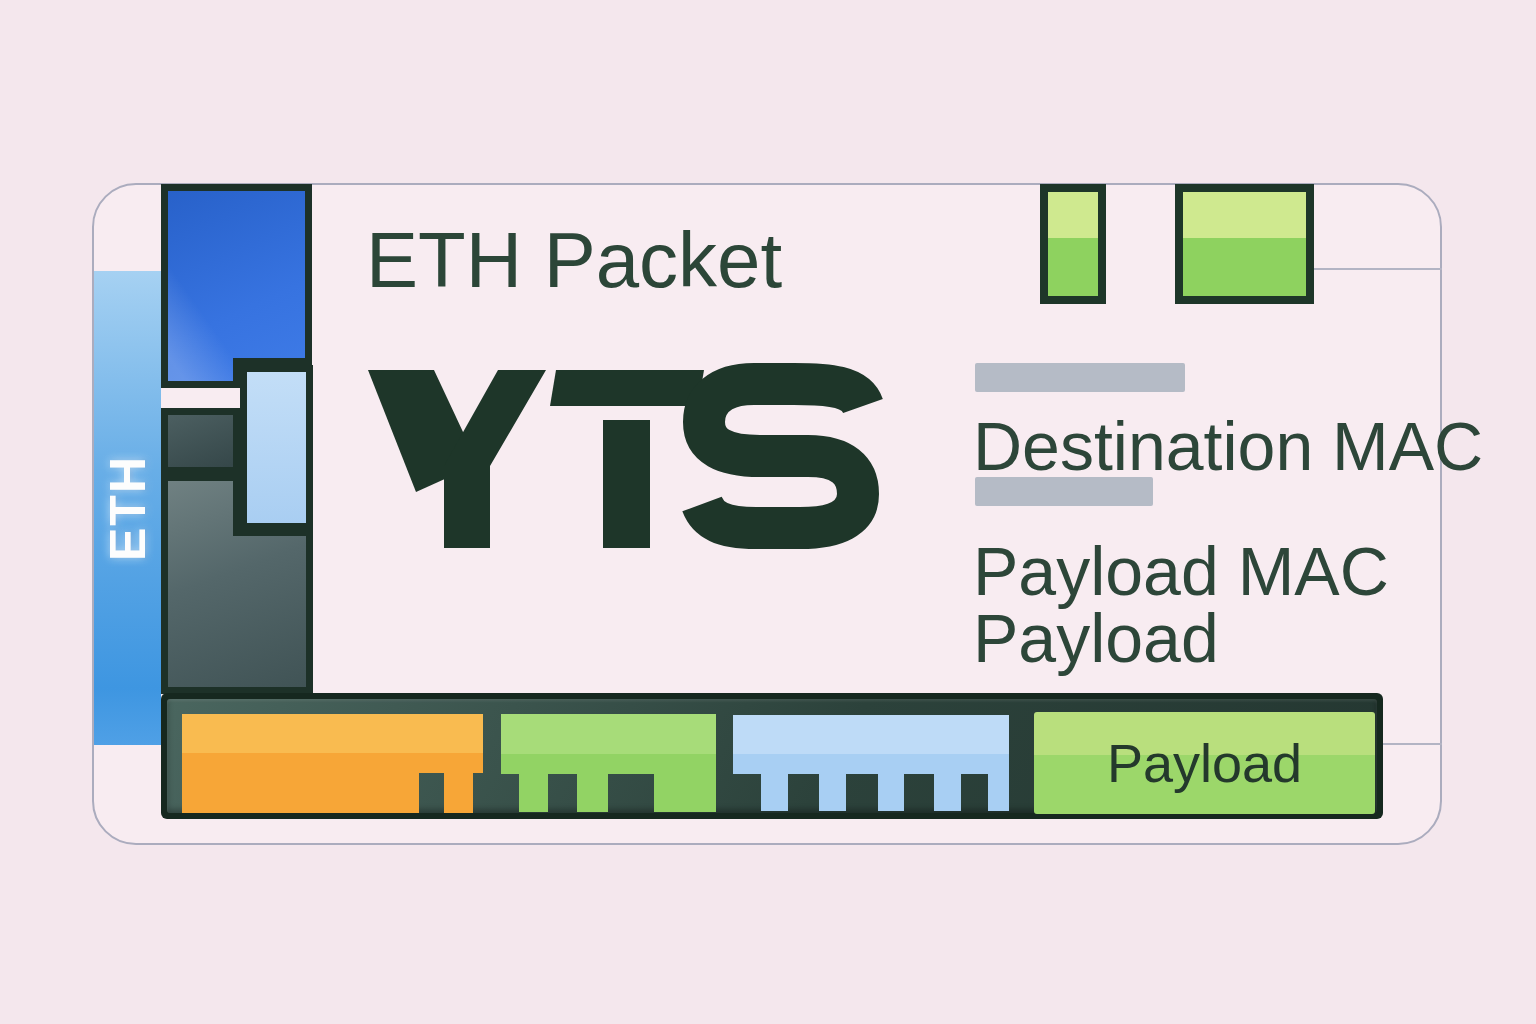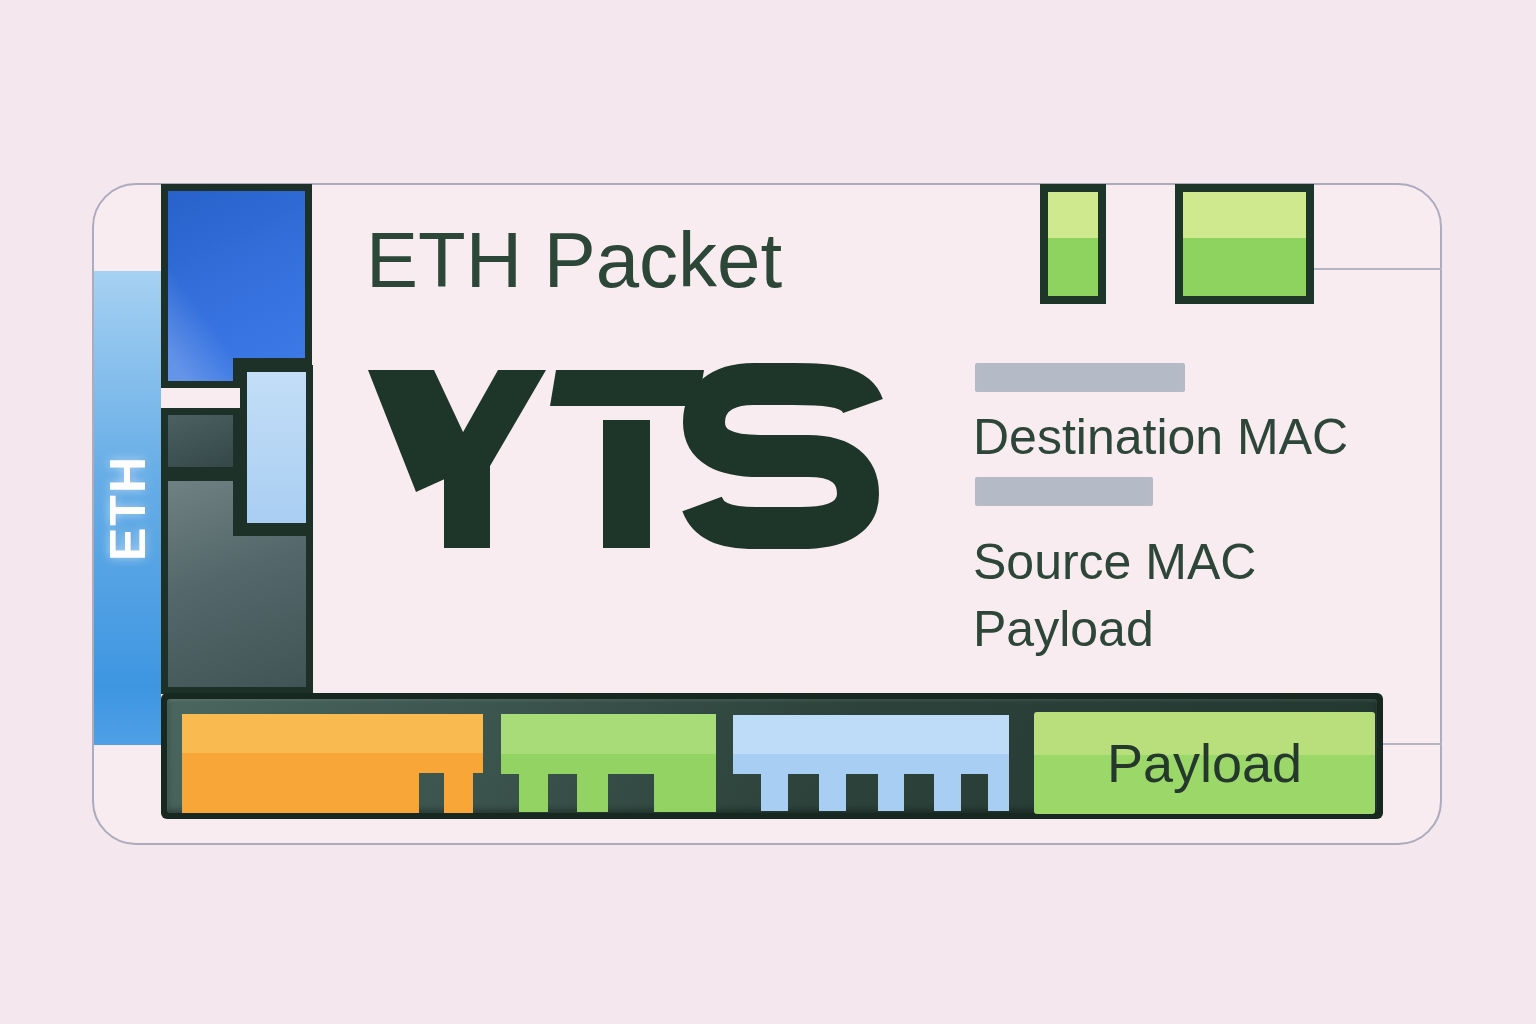--- a/index.html
+++ b/index.html
@@ -57,21 +57,21 @@
          color:var(--title-text);letter-spacing:0;}
 
   .logo{position:absolute;left:358px;top:360px;overflow:visible;}
   .logo .glyph{fill:var(--ink);}
   .logo .sglyph{fill:none;stroke:var(--ink);stroke-width:42;}
 
   
   .legend-bar{position:absolute;background:var(--graybar);border-radius:2px;}
   .legend-bar-1{left:975px;top:363px;width:210px;height:29px;}
   .legend-bar-2{left:975px;top:477px;width:178px;height:29px;}
-  .legend-label{position:absolute;font-size:50px;color:var(--label-text);line-height:1;}
+  .legend-label{position:absolute;font-size:68px;color:var(--label-text);line-height:1;}
   .legend-label-1{left:973px;top:412px;}
   .legend-label-2{left:973px;top:537px;}
   .legend-label-3{left:973px;top:604px;}
 
   
   .topblock{position:absolute;top:184px;height:120px;border:8px solid var(--ink);
             background:linear-gradient(180deg,var(--blockgreen-top) 0 44%,var(--blockgreen-bottom) 44% 100%);}
   .topblock-a{left:1040px;width:66px;}
   .topblock-b{left:1175px;width:139px;}
 
@@ -124,21 +124,21 @@
     <polygon class="glyph" points="10,10 76,10 120,104 58,132"></polygon>
     <polygon class="glyph" points="140,10 188,10 132,106 132,188 86,188 86,106"></polygon>
     <polygon class="glyph" points="198,10 346,10 340,46 192,46"></polygon>
     <rect class="glyph" x="245" y="60" width="47" height="128"></rect>
     <path class="sglyph" d="M 505,46 C 498,26 470,24 436,24 L 396,24 C 362,24 346,40 346,62 C 346,86 366,96 402,96 L 450,96 C 484,96 500,110 500,134 C 500,158 478,168 442,168 L 398,168 C 364,168 350,160 344,144"></path>
   </svg>
 
   <div class="legend-bar legend-bar-1"></div>
   <div class="legend-label legend-label-1">Destination MAC</div>
   <div class="legend-bar legend-bar-2"></div>
-  <div class="legend-label legend-label-2">Source MAC</div>
+  <div class="legend-label legend-label-2">Payload MAC</div>
   <div class="legend-label legend-label-3">Payload</div>
 
   <div class="topblock topblock-a"></div>
   <div class="topblock topblock-b"></div>
 
   <div class="fieldbar">
     <div class="fieldbar-inner">
       <div class="fb fb-orange"></div>
       <div class="fb fb-greenc"></div>
       <div class="fb fb-bluec"></div>

